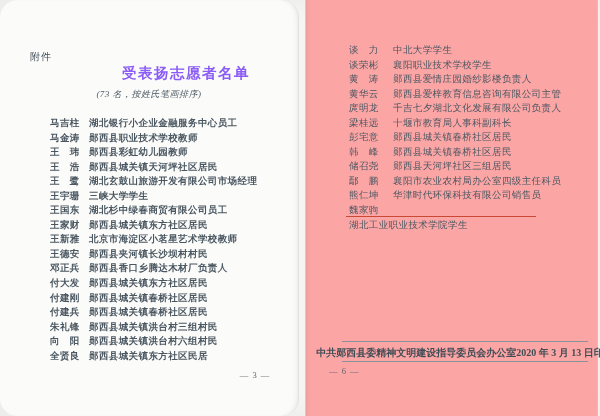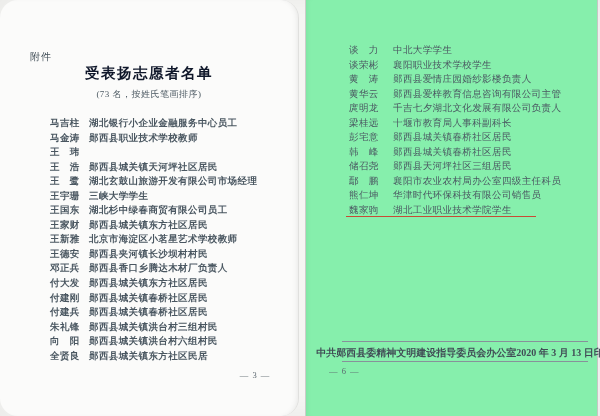--- a/index.html
+++ b/index.html
@@ -11,45 +11,45 @@
     box-shadow: inset 0 0 28px rgba(0,0,0,0.05);
   }
   .page { position:absolute; top:0; height:416px; background:#fbfbfa; }
   .page-left {
     left:0; width:298px;
     border-right:1px solid #e0e0de;
     box-shadow: inset -4px 0 6px -4px rgba(0,0,0,0.10);
     border-radius: 18px;
   }
   .page-right {
-    left:305px; width:291px; background:#86efac;
+    left:305px; width:291px; background:#fca5a5;
     border-left:1px solid #ccccca;
     border-right:1px solid #c6c6c4;
     box-shadow: inset 5px 0 6px -5px rgba(0,0,0,0.08);
   }
   .attachment { position:absolute; left:30px; top:50px; font-size:10px; letter-spacing:1px; color:#424f58; }
   .title {
     position:absolute; left:0; top:64px; width:298px; margin:0;
     text-align:center; font-size:14.5px; font-weight:bold;
-    letter-spacing:1.5px; color:#0f172a;
+    letter-spacing:1.5px; color:#8b5cf6;padding-left:37px;
   }
   .subtitle {
     position:absolute; left:0; top:88px; width:298px;
-    text-align:center; font-size:9px; 
+    text-align:center; font-size:9px; font-style:italic;
     letter-spacing:0.5px; color:#4d5a63;
   }
   .list { position:absolute; }
   .list .row { display:flex; white-space:pre; font-size:9.5px; letter-spacing:0.4px; }
   .list-left  { left:50px; top:116px; }
   .list-left .row  { height:14.55px; line-height:14.55px;font-weight:bold; }
   .list-left .nm { width:39px; flex:none; }
   .list-right { left:43px; top:43px; }
   .list-right .row { height:14.55px; line-height:14.55px; }
   .list-right .nm { width:44px; flex:none; }
-  .row.hl { position:relative; }
+  .row.hl { position:relative;flex-direction:column; }
   .row.hl::after {
     content:""; position:absolute; left:-3px; top:12.5px;
     width:190px; height:0;
     border-bottom:1.5px solid var(--hl,#c84a35);
   }
   .pgnum { position:absolute; font-size:8.5px; color:#5b676f; letter-spacing:1px; }
   .pg-left  { left:225px; top:370px; width:60px; text-align:center; }
   .pg-right { left:23px;  top:366px; }
   .frule { position:absolute; left:36px; width:246px; border-top:1px solid #87929a; }
   .rule-top    { top:341px; }
@@ -75,20 +75,21 @@
         <div class="row">
         <span class="nm">马吉柱</span>
         <span class="ds">湖北银行小企业金融服务中心员工</span>
       </div>
         <div class="row">
         <span class="nm">马金涛</span>
         <span class="ds">郧西县职业技术学校教师</span>
       </div>
         <div class="row">
         <span class="nm">王　玮</span>
+        <span class="ds">郧西县彩虹幼儿园教师</span>
       </div>
         <div class="row">
         <span class="nm">王　浩</span>
         <span class="ds">郧西县城关镇天河坪社区居民</span>
       </div>
         <div class="row">
         <span class="nm">王　鹭</span>
         <span class="ds">湖北玄鼓山旅游开发有限公司市场经理</span>
       </div>
         <div class="row">

